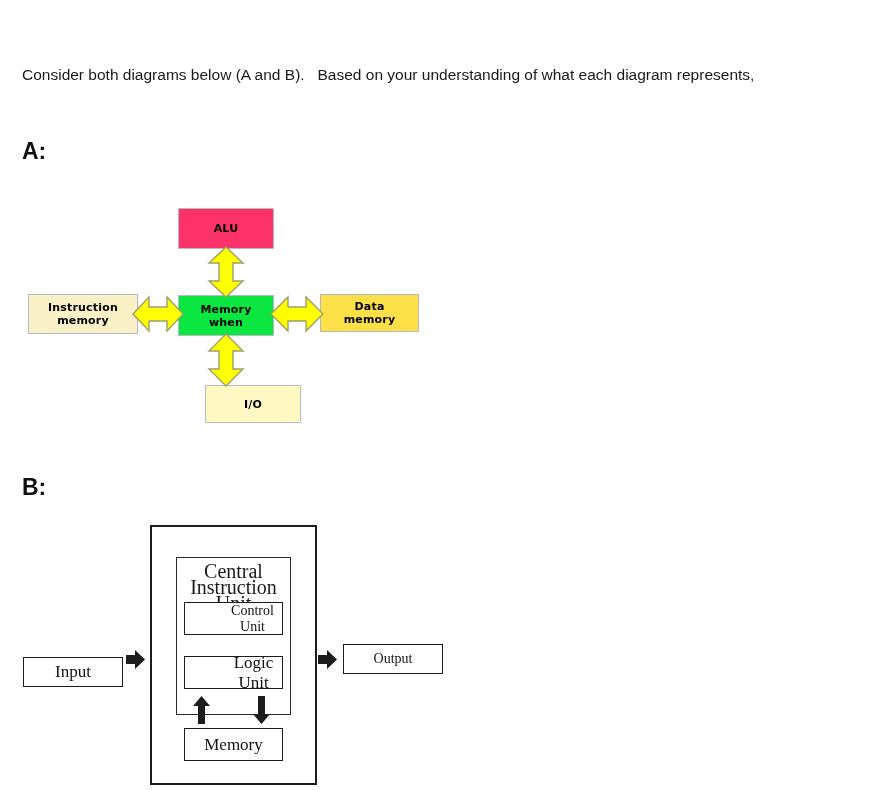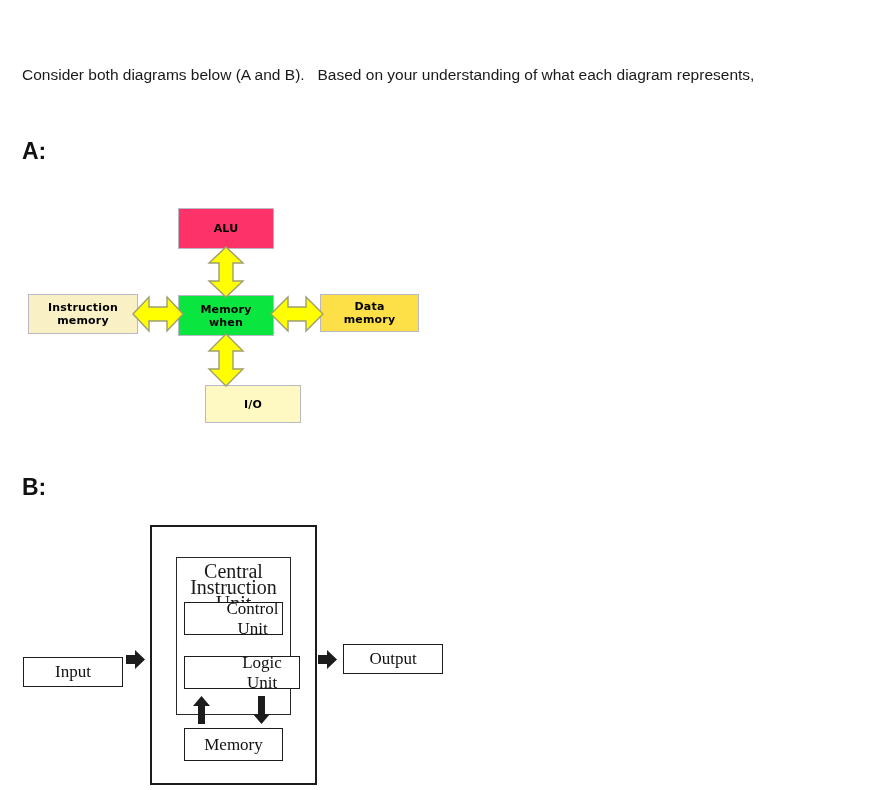--- a/index.html
+++ b/index.html
@@ -120,26 +120,26 @@
     text-align: center;
     font-family: "Liberation Serif", serif;
     font-size: 20px;
     line-height: 16px;
     color: #1a1a1a;
   }
   #b-control {
     left: 184px; top: 82px;
     width: 99px; height: 33px;
     border: 1.6px solid #1c1c1c;
-    font-size: 17px;
+    font-size: 14px;
     padding-left: 38px;
   }
   #b-logic {
     left: 184px; top: 136px;
-    width: 116px; height: 33px;
+    width: 99px; height: 33px;
     border: 1.6px solid #1c1c1c;
     font-size: 17px;
     padding-left: 40px;
   }
   #b-memory {
     left: 184px; top: 208px;
     width: 99px; height: 33px;
     border: 1.6px solid #1c1c1c;
     font-size: 17px;
   }
@@ -147,21 +147,21 @@
     left: 23px; top: 124px;
     width: 100px; height: 30px;
     border: 1.6px solid #1c1c1c;
     font-size: 17px;
     margin-top: 13px;
   }
   #b-output {
     left: 343px; top: 124px;
     width: 100px; height: 30px;
     border: 1.6px solid #1c1c1c;
-    font-size: 17px;
+    font-size: 14px;
   }
   .b-arrow { position: absolute; }
   #b-arrow-in   { left: 126px; top: 130px; width: 19px; height: 19px; }
   #b-arrow-out  { left: 318px; top: 130px; width: 19px; height: 19px; }
   #b-arrow-up   { left: 193px; top: 176px; width: 17px; height: 28px; }
   #b-arrow-dn   { left: 253px; top: 176px; width: 17px; height: 28px; }
 </style>
 </head>
 <body>
 

